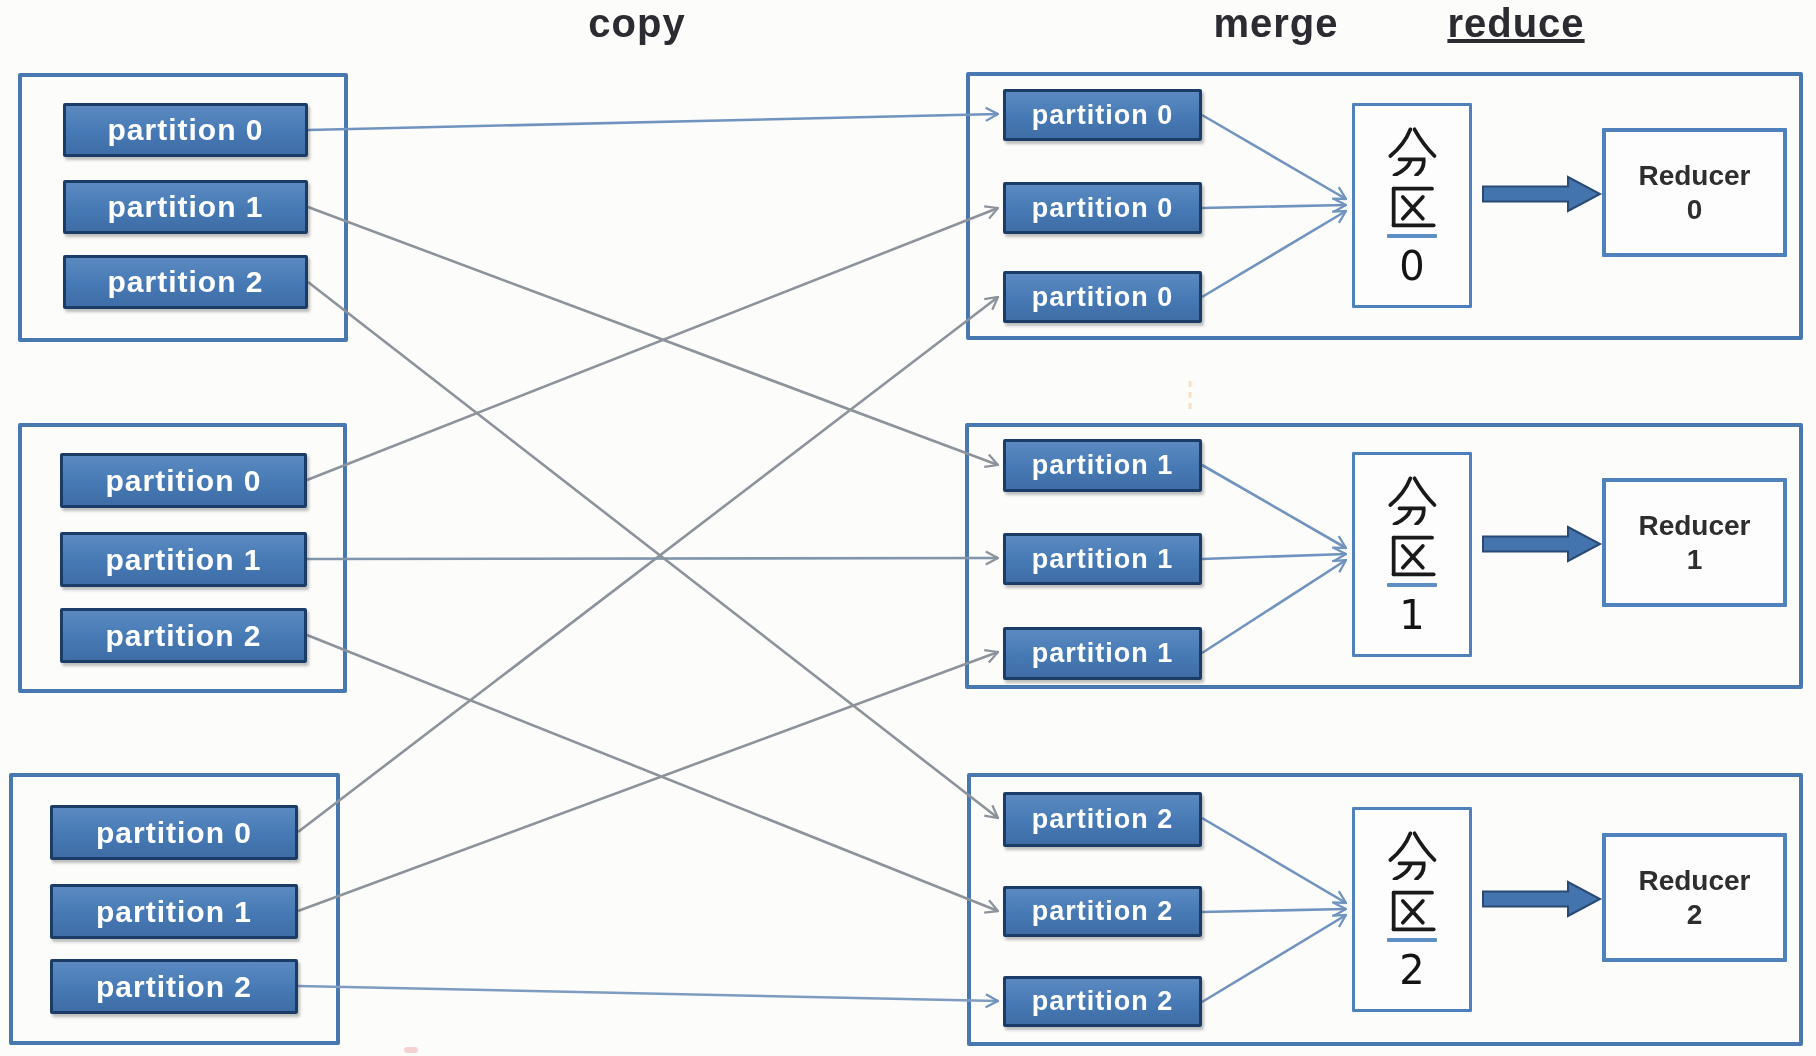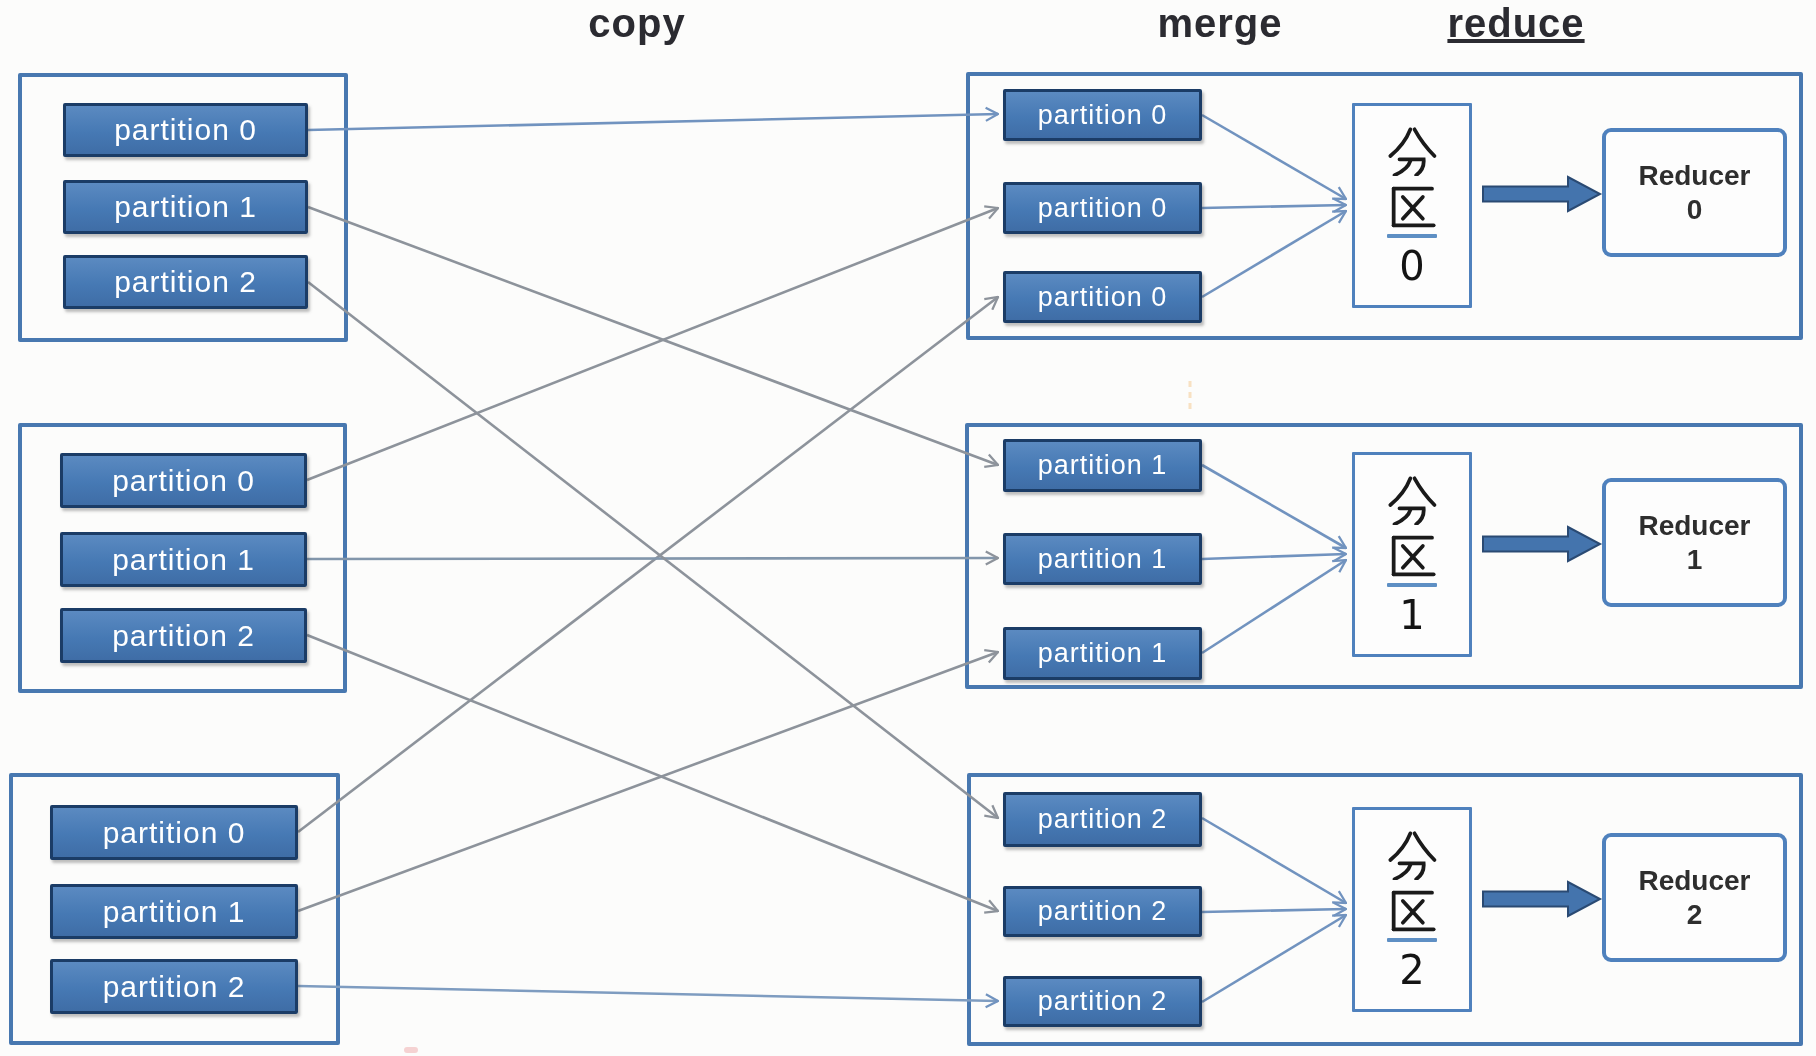--- a/index.html
+++ b/index.html
@@ -16,49 +16,49 @@
   .group-box{
     position:absolute;border:4px solid #4878b0;border-radius:2px;
     background:transparent;box-sizing:border-box;
   }
   .chip{
     position:absolute;box-sizing:border-box;
     background:linear-gradient(180deg,#5b8ac1 0%,#4679b4 55%,#3f6da6 100%);
     border:3px solid #1b3c66;border-radius:2px;
     box-shadow:2px 3px 3px rgba(70,70,70,.35);
     color:#ffffff;display:flex;align-items:center;justify-content:center;
-    font-weight:normal;letter-spacing:1px;white-space:nowrap;
+    font-weight:bold;letter-spacing:1px;white-space:nowrap;
   }
   .chip.map{font-size:30px;}
   .chip.merge{font-size:27px;}
   .pbox{
     position:absolute;box-sizing:border-box;width:120px;height:205px;
     background:#fdfdfd;border:3px solid #4f81bd;border-radius:1px;
     display:flex;flex-direction:column;align-items:center;justify-content:center;
     gap:6px;
   }
   .pbox .hz{display:block;}
   .pbox .qu-underline{width:50px;height:4px;background:#5e8fc4;margin-top:-4px;border-radius:1px;}
   .pbox .num{font-size:40px;color:#141414;line-height:1;margin-top:2px;font-family:"DejaVu Sans", sans-serif;}
   .reducer{
     position:absolute;box-sizing:border-box;width:185px;height:129px;
-    background:#fdfdfd;border:4px solid #4f81bd;border-radius:9px;
+    background:#fdfdfd;border:4px solid #4f81bd;border-radius:1px;
     display:flex;flex-direction:column;align-items:center;justify-content:center;
     font-size:28px;font-weight:bold;color:#2e2e2e;line-height:1.2;
   }
   svg.wires{position:absolute;left:0;top:0;}
   .artifact-red{position:absolute;left:404px;top:1047px;width:14px;height:6px;border-radius:3px;background:#e04040;opacity:.22;}
 </style>
 </head>
 <body>
 
 <div class="canvas">
 
   <div class="phase-label" style="left:637px;">copy</div>
-  <div class="phase-label" style="left:1220px;">merge</div>
+  <div class="phase-label" style="left:1276px;">merge</div>
   <div class="phase-label" style="left:1516px;text-decoration:underline;">reduce</div>
 
   <div class="group-box" style="left:18px;top:73px;width:330px;height:269px;"></div>
   <div class="group-box" style="left:18px;top:423px;width:329px;height:270px;"></div>
   <div class="group-box" style="left:9px;top:773px;width:331px;height:272px;"></div>
 
   <div class="group-box" style="left:966px;top:72px;width:837px;height:268px;"></div>
   <div class="group-box" style="left:965px;top:423px;width:838px;height:266px;"></div>
   <div class="group-box" style="left:967px;top:773px;width:836px;height:273px;"></div>
 

